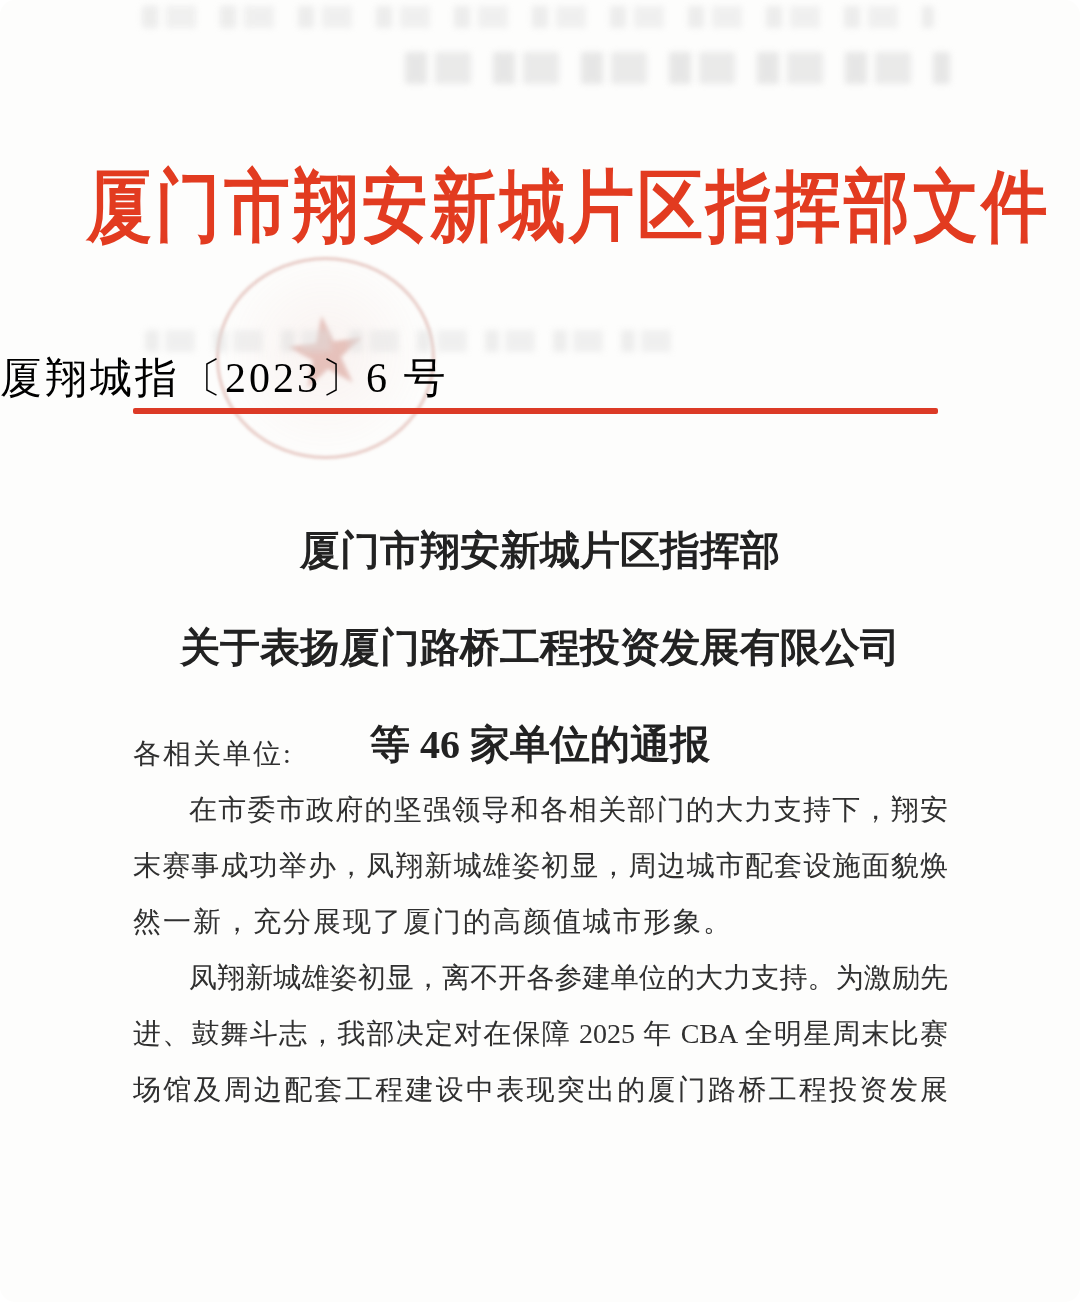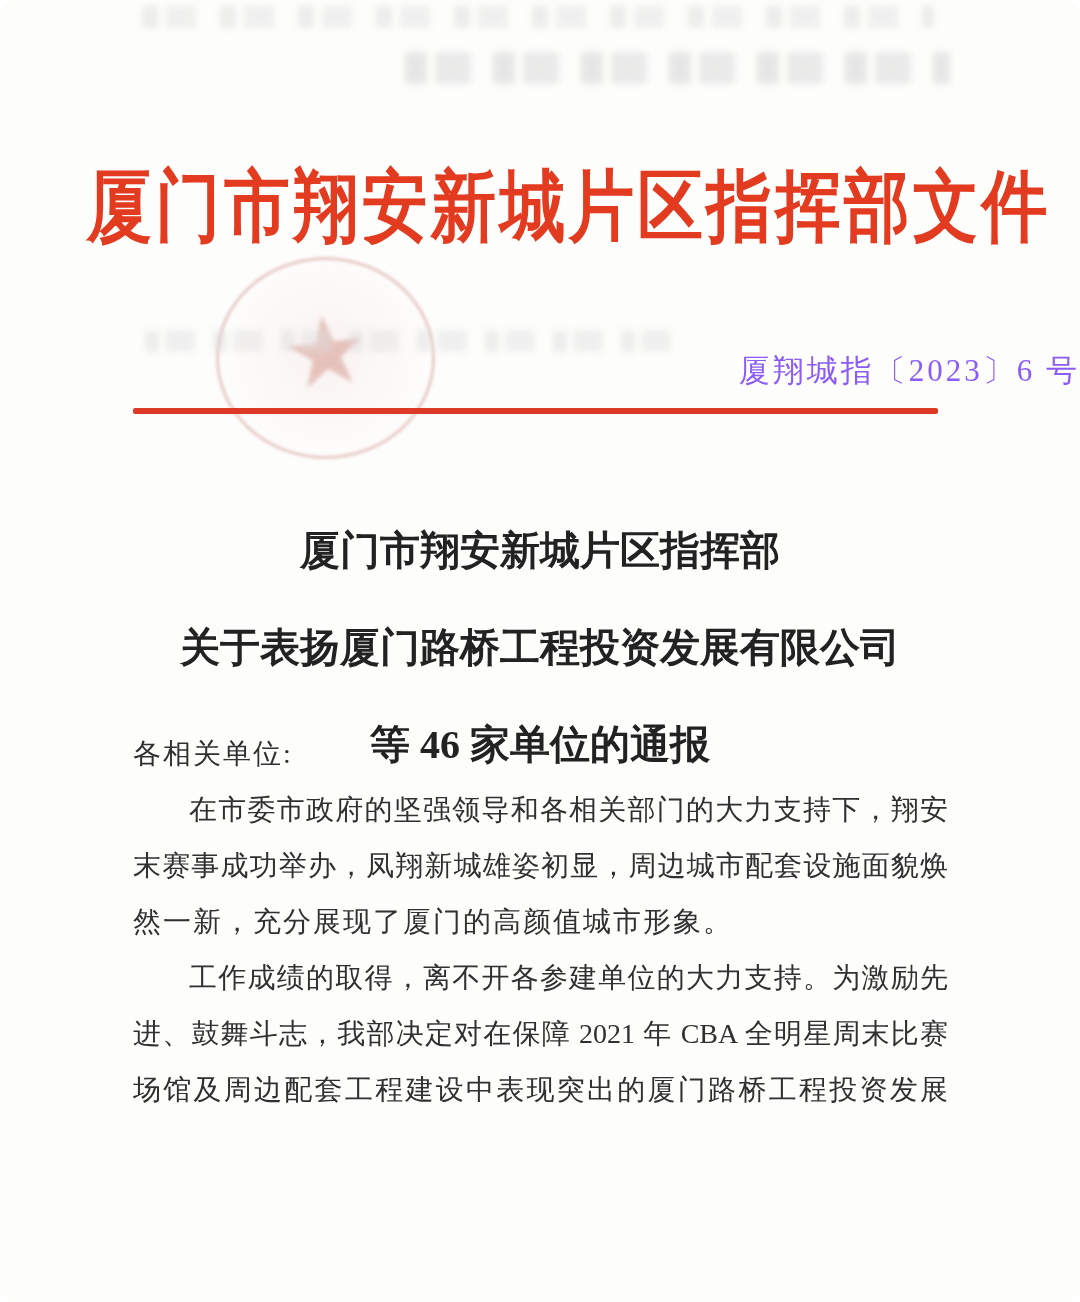--- a/index.html
+++ b/index.html
@@ -37,21 +37,21 @@
   }
   .seal-star {
     position:absolute; left:50%; top:47%;
     transform:translate(-50%,-50%) rotate(-7deg);
     font-family:"DejaVu Sans","Liberation Sans",sans-serif;
     font-size:96px; line-height:1; color:rgba(199,118,106,.40); filter:blur(1.5px);
   }
 
   .doc-number {
     position:absolute; top:350px; left:0; width:100%;
-    text-align:right; font-size:31px; letter-spacing:3px; color:#8b5cf6;
+    text-align:left; font-size:42px; letter-spacing:3px; color:#000000;
   }
 
   .red-rule {
     position:absolute; top:408px; left:133px; width:805px; height:6px;
     background:var(--rule-red,#dc3a26); border-radius:2px;
   }
 
   .doc-title {
     position:absolute; top:482px; left:90px; width:900px;
     text-align:center; font-weight:700; font-size:40px;
@@ -92,18 +92,18 @@
       <div class="title-line">厦门市翔安新城片区指挥部</div>
       <div class="title-line">关于表扬厦门路桥工程投资发展有限公司</div>
       <div class="title-line">等 46 家单位的通报</div>
     </div>
 
   <div class="body-text">
       <div class="body-line no-just">各相关单位:</div>
       <div class="body-line just ind">在市委市政府的坚强领导和各相关部门的大力支持下，翔安</div>
       <div class="body-line just">末赛事成功举办，凤翔新城雄姿初显，周边城市配套设施面貌焕</div>
       <div class="body-line no-just">然一新，充分展现了厦门的高颜值城市形象。</div>
-      <div class="body-line just ind">工作成绩的取得，离不开各参建单位的大力支持。为激励先</div>
-      <div class="body-line just">进、鼓舞斗志，我部决定对在保障 2021 年 CBA 全明星周末比赛</div>
+      <div class="body-line just ind">凤翔新城雄姿初显，离不开各参建单位的大力支持。为激励先</div>
+      <div class="body-line just">进、鼓舞斗志，我部决定对在保障 2025 年 CBA 全明星周末比赛</div>
       <div class="body-line just">场馆及周边配套工程建设中表现突出的厦门路桥工程投资发展</div>
     </div>
 
 </div>
 
 </body></html>

